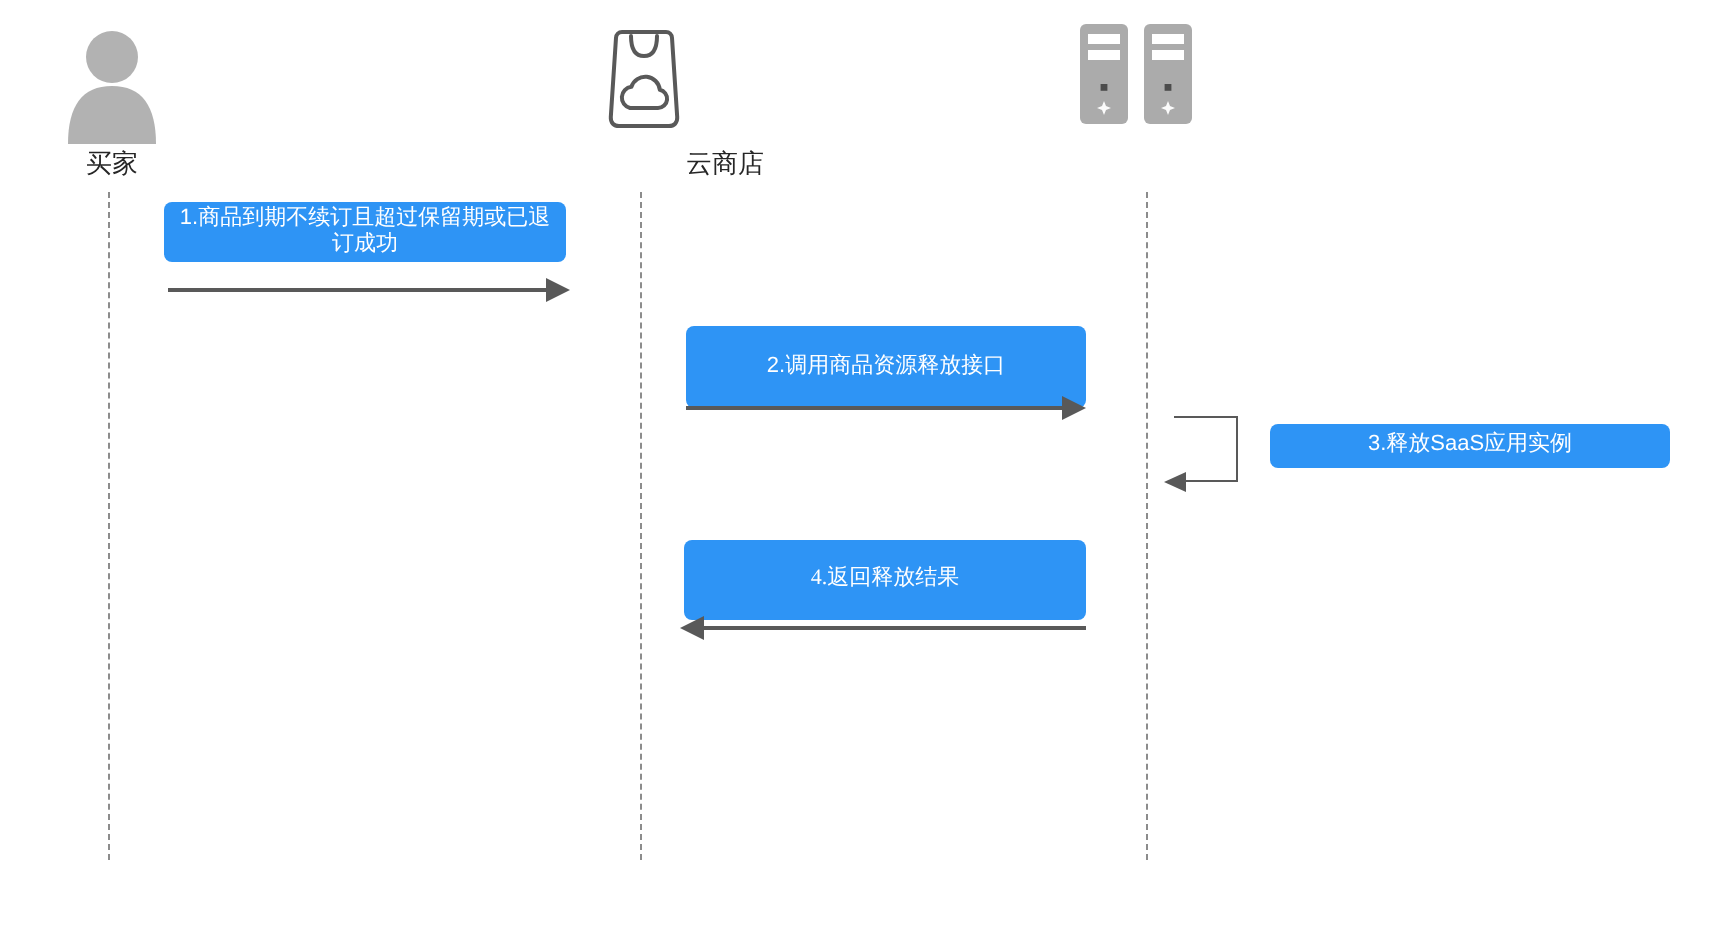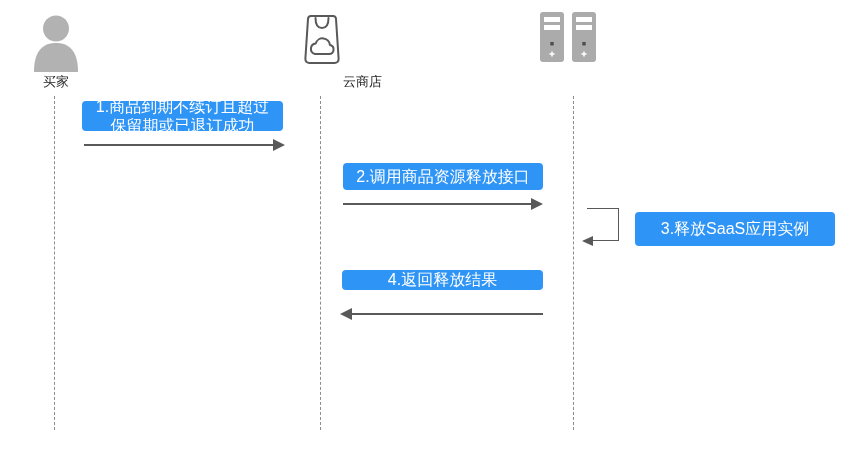--- a/index.html
+++ b/index.html
@@ -35,21 +35,21 @@
     width: 0;
     top: 96px;
     height: 334px;
     border-left: 1px dashed var(--lifeline);
   }
   .msg-box {
     position: absolute;
     background: var(--accent);
     border-radius: 4px;
     color: #ffffff;
-    font-size: 16px;
+    font-size: 11px;
     line-height: 1.2;
     display: flex;
     align-items: center;
     justify-content: center;
     text-align: center;
     padding: 2px 6px;
   }
   .arrow { position: absolute; height: 12px; }
   .arrow .shaft {
     position: absolute;
@@ -100,24 +100,24 @@
   .store-icon   { left: 302px; top: 14px; }
   .server-icon  { left: 540px; top: 12px; }
   .buyer-label  { left: -4px; }
   .store-label  { left: 262px; text-align: right; }
   .server-label { left: 510px; }
   .lifeline-buyer  { left: 54px; }
   .lifeline-store  { left: 320px; }
   .lifeline-server { left: 573px; }
   .msg1-box { left: 82px;  top: 101px; width: 201px; height: 30px; }
   .msg1-arrow { left: 84px;  top: 139px; width: 201px; }
-  .msg2-box { left: 343px; top: 163px; width: 200px; height: 27px; }
+  .msg2-box { left: 343px; top: 163px; width: 200px; height: 41px; }
   .msg2-arrow { left: 343px; top: 198px; width: 200px; }
-  .msg3-box { left: 635px; top: 212px; width: 200px; height: 34px; }
-  .msg4-box { left: 342px; top: 270px; width: 201px; height: 20px; }
+  .msg3-box { left: 635px; top: 212px; width: 200px; height: 22px; }
+  .msg4-box { left: 342px; top: 270px; width: 201px; height: 40px; font-family: Liberation Serif, serif; }
   .msg4-arrow { left: 340px; top: 308px; width: 203px; }
 </style>
 </head>
 <body>
 
 <div class="canvas">
 
   <div class="icon-wrap buyer-icon">
     <svg width="52" height="60" viewBox="0 0 52 60">
       <circle cx="26" cy="16.5" r="13" fill="#b2b2b2"></circle>

